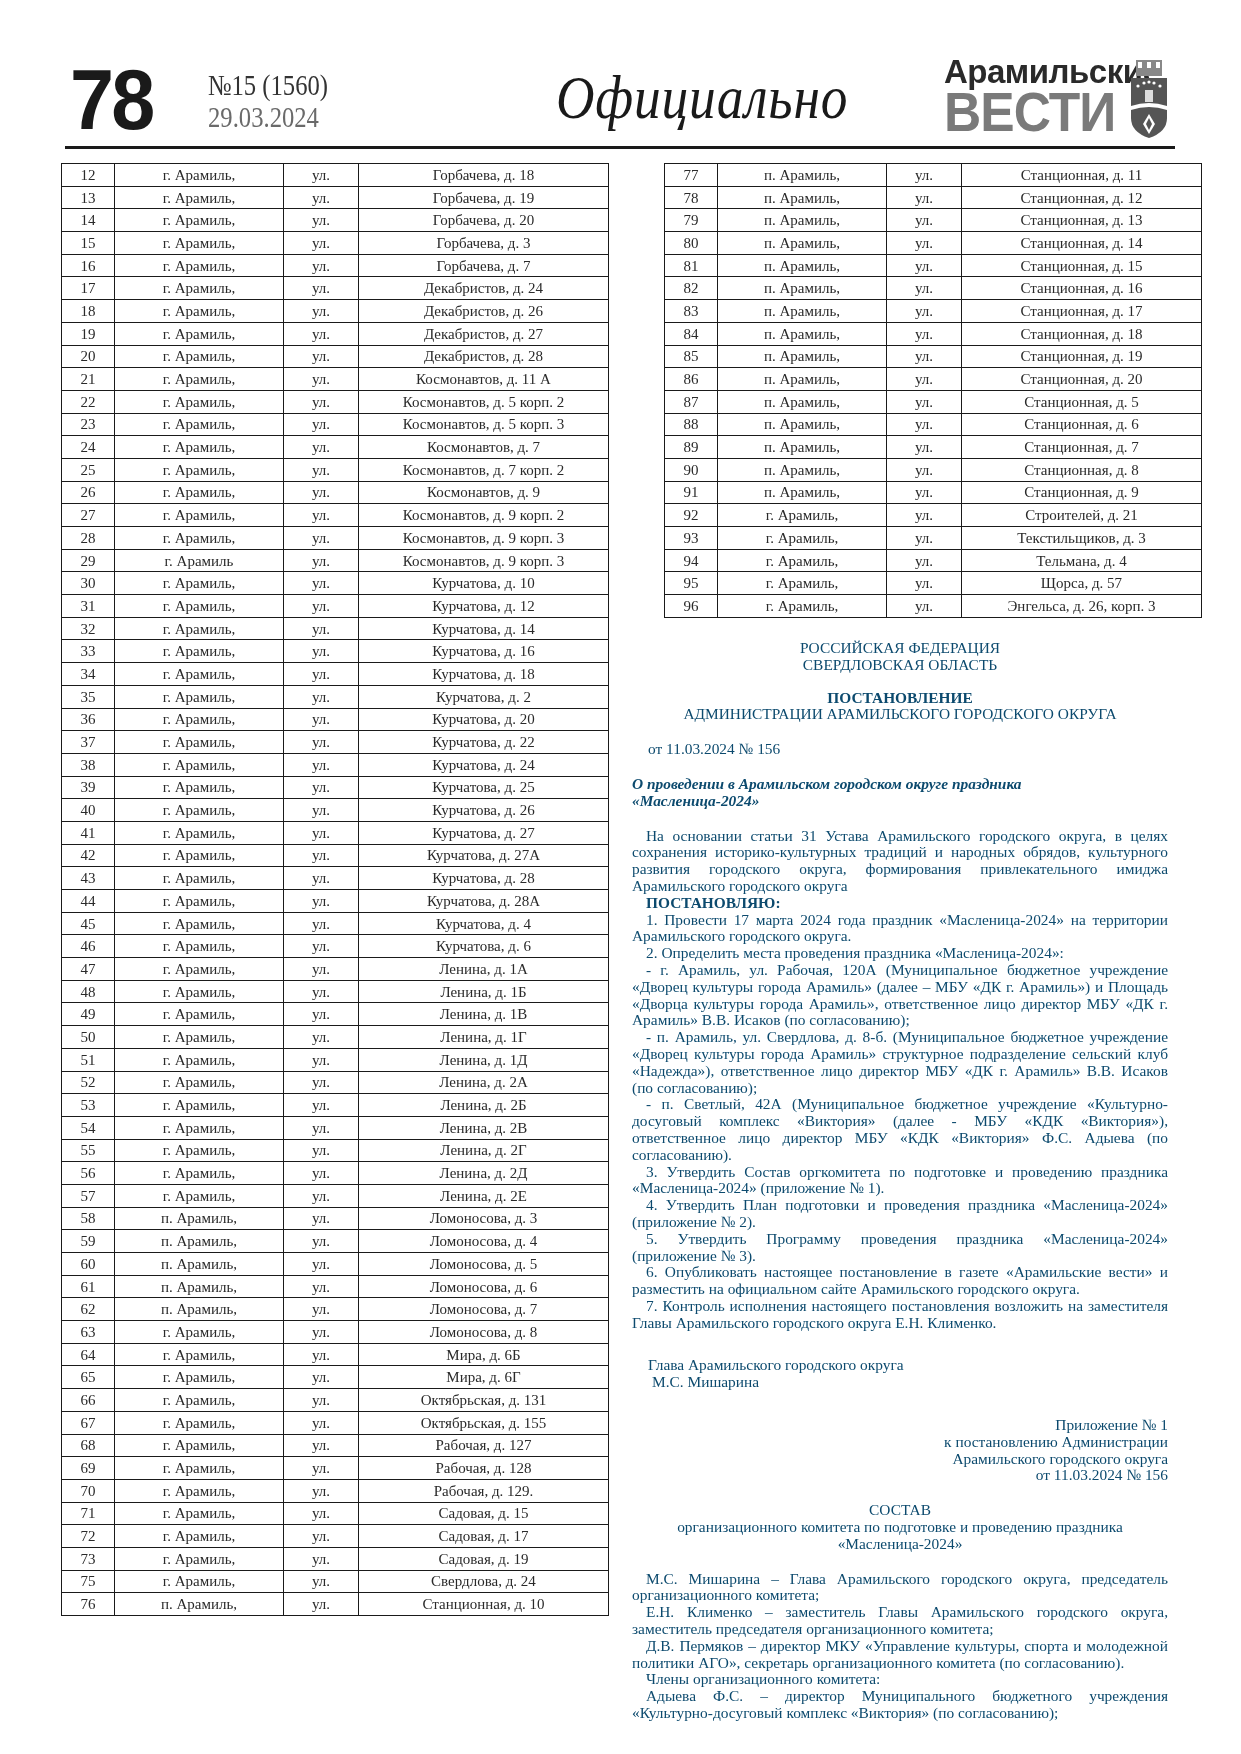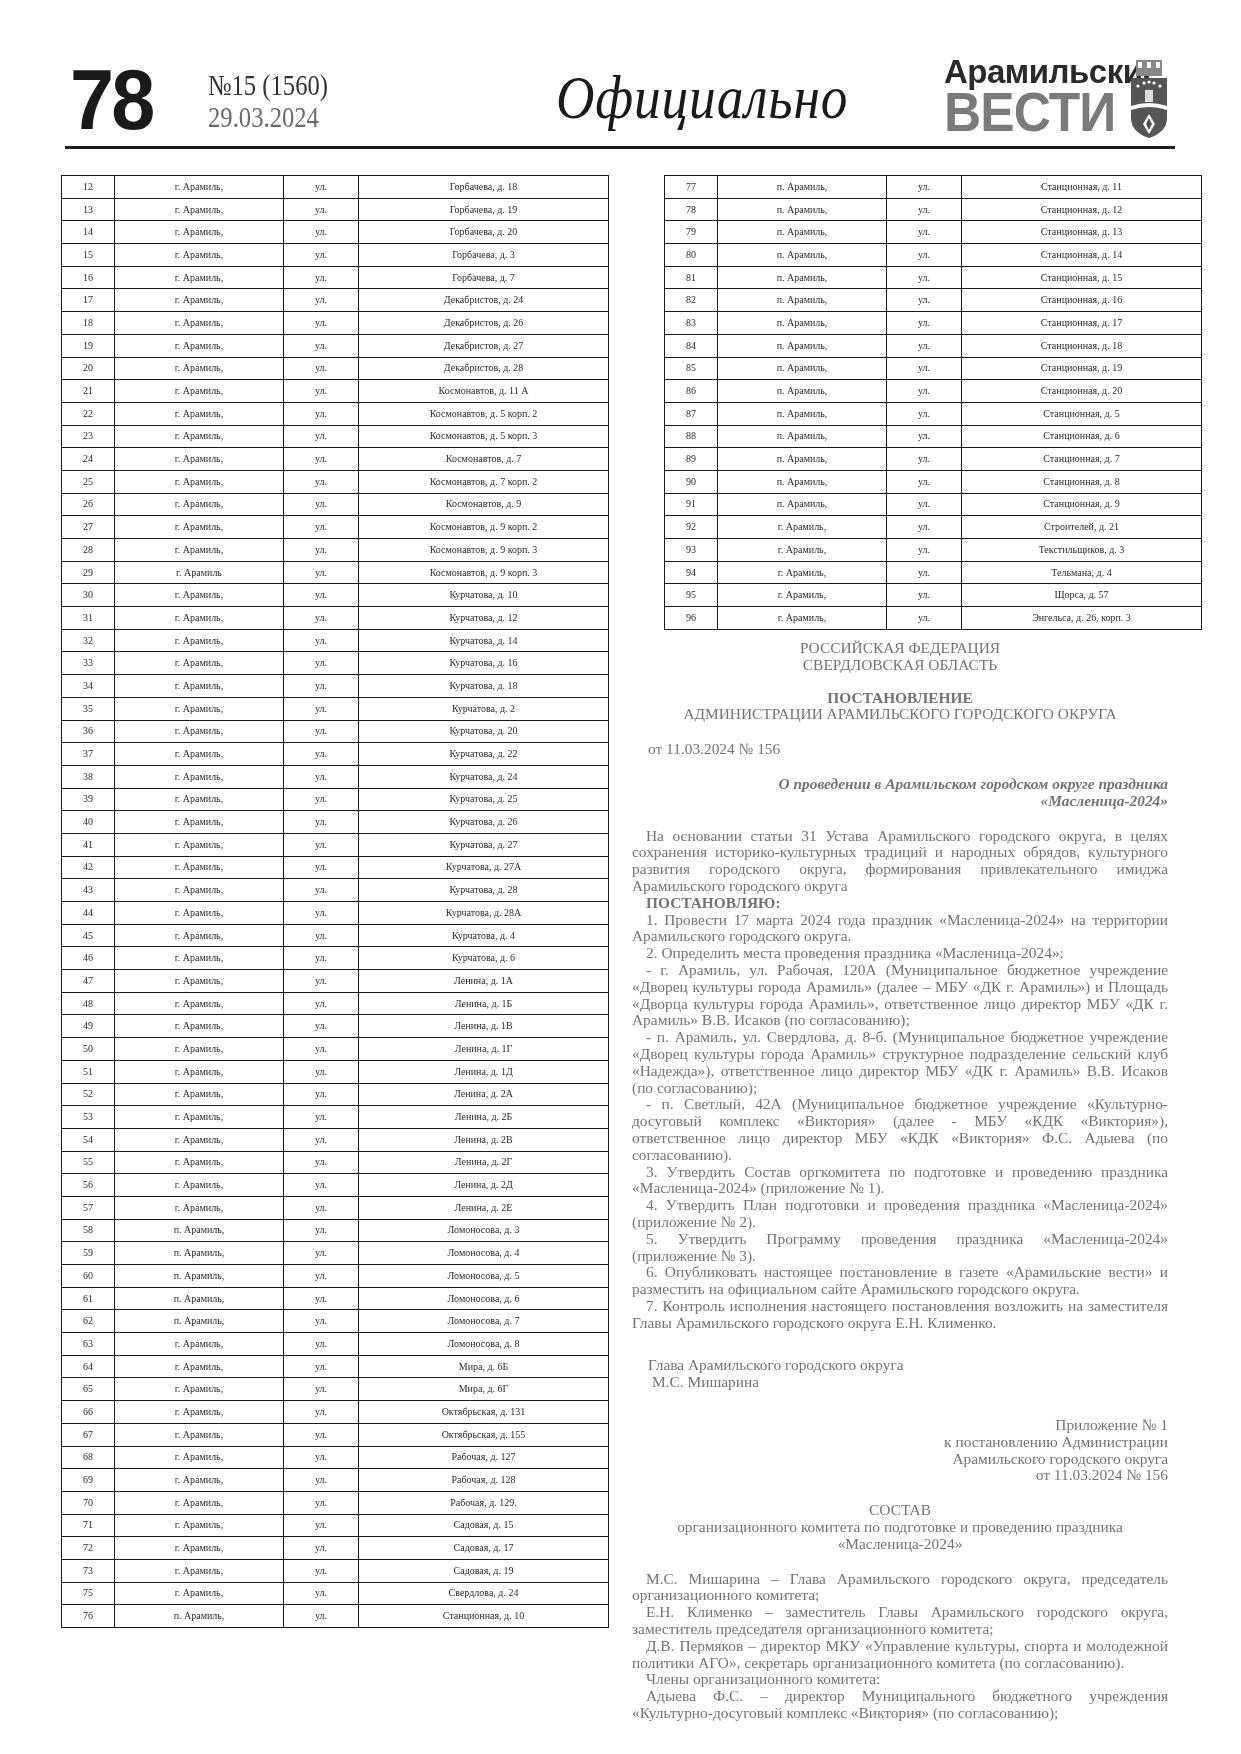--- a/index.html
+++ b/index.html
@@ -17,33 +17,33 @@
            color:#1a1a1a; letter-spacing:1px; transform:scaleX(0.86); transform-origin:left top; }
   .logo { position:absolute; left:944px; top:58px; width:160px; height:80px; }
   .logo-top { position:absolute; left:0; top:0; font-family:"Liberation Sans","DejaVu Sans",sans-serif;
            font-size:33px; font-weight:bold; color:#2a2a2a; letter-spacing:-0.5px; line-height:28px; }
   .logo-bottom { position:absolute; left:0; top:26px; font-family:"Liberation Sans","DejaVu Sans",sans-serif;
            font-size:56px; font-weight:bold; color:#7a7a7a; line-height:56px; letter-spacing:-1px;
            transform:scaleX(0.92); transform-origin:left top; }
   .emblem { position:absolute; left:1128px; top:58px; width:42px; height:82px; }
   .header-rule { position:absolute; left:65px; top:146px; width:1110px; height:3px; background:#1a1a1a; }
 
-  table.addr { position:absolute; border-collapse:collapse; font-size:10px;margin-top:12px; }
+  table.addr { position:absolute; border-collapse:collapse; font-size:15px; }
   table.addr td { border:1.6px solid #1a1a1a; text-align:center; padding:0; height:21.7px; line-height:20px;
                   white-space:nowrap; color:#2a2a2a; }
   #left-table { left:61px; top:163px; width:548px; }
   #right-table { left:664px; top:163px; width:538px; }
   td.c-num { width:52px; }
   td.c-city { width:168px; }
   td.c-type { width:74px; }
 
-  .doc { position:absolute; left:632px; top:640px; width:536px; font-size:15.4px; line-height:16.8px; color:#737373; }
+  .doc { position:absolute; left:632px; top:640px; width:536px; font-size:15.4px; line-height:16.8px; color:#0c4a6e; }
   .center { text-align:center; }
   .bold { font-weight:bold;margin-top:16px; }
-  .ital-bold { font-style:italic; font-weight:bold; text-align:right; }
+  .ital-bold { font-style:italic; font-weight:bold; text-align:left; }
   .p { text-align:justify; text-indent:14px; margin:0; }
   .right { text-align:right; }
   .gap-m { height:18px; }
   .gap-l { height:26px; }
   .sig { padding-left:16px; }
 </style>
 </head>
 <body>
 
 <div class="header">

